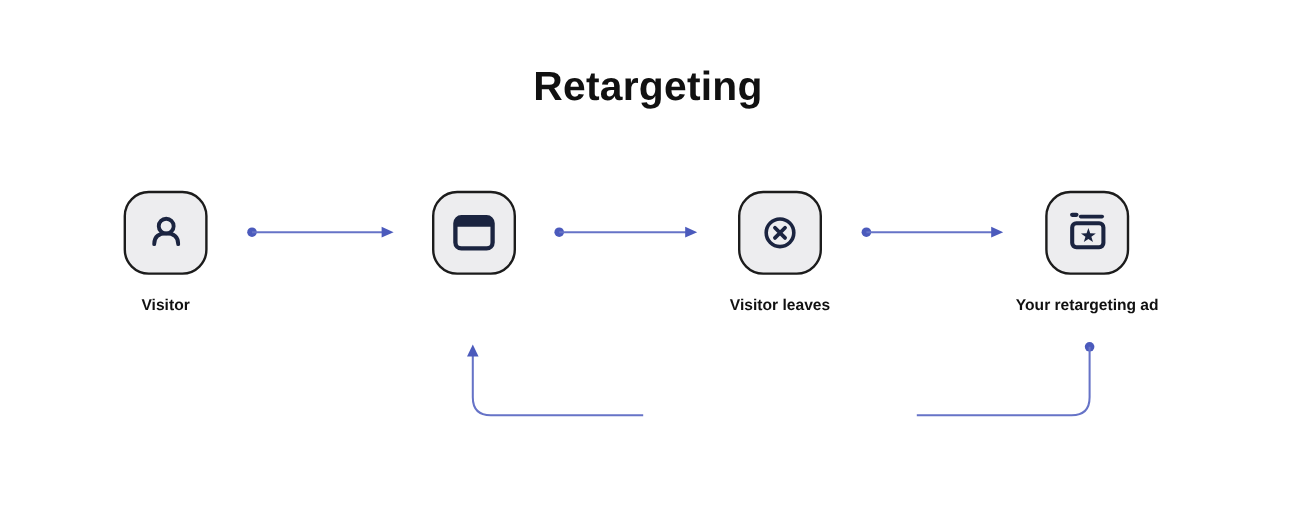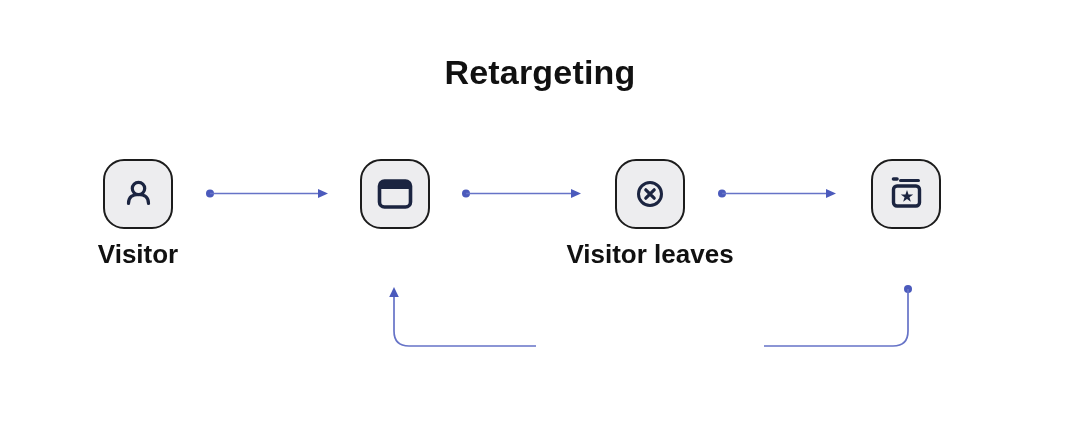--- a/index.html
+++ b/index.html
@@ -65,21 +65,21 @@
     border-radius:21px;
     display:flex;
     align-items:center;
     justify-content:center;
   }
   .node-label{
     position:absolute;
     top:241px;
     transform:translateX(-50%);
     white-space:nowrap;
-    font-size:26px;
+    font-size:13px;
     line-height:26px;
     font-weight:bold;
     color:var(--c-label);
     text-align:center;
   }
   .return-label{
     position:absolute;
     top:334px;
     left:650px;
     transform:translateX(-50%);
@@ -167,15 +167,16 @@
   <div class="node n3">
     <div class="icon-box">
       <svg width="40" height="40" viewBox="-20 -20 40 40">
         <line class="icon-stroke" x1="-12.5" y1="-15" x2="-9" y2="-15" stroke-width="3.6" stroke-linecap="round"></line>
         <line class="icon-stroke" x1="-5.5" y1="-13.5" x2="12.5" y2="-13.5" stroke-width="3" stroke-linecap="round"></line>
         <rect class="icon-stroke" x="-12.5" y="-8" width="26" height="20" rx="3.5" stroke-width="3.4"></rect>
         <path class="icon-fill" d="M1,-4 L2.53,0.4 L7.18,0.49 L3.47,3.3 L4.82,7.76 L1,5.1 L-2.82,7.76 L-1.47,3.3 L-5.18,0.49 L-0.53,0.4 Z"></path>
       </svg>
     </div>
   </div>
+  <div class="node-label l3">Your retargeting ad</div>
 
 
 </div>
 
 </body></html>

